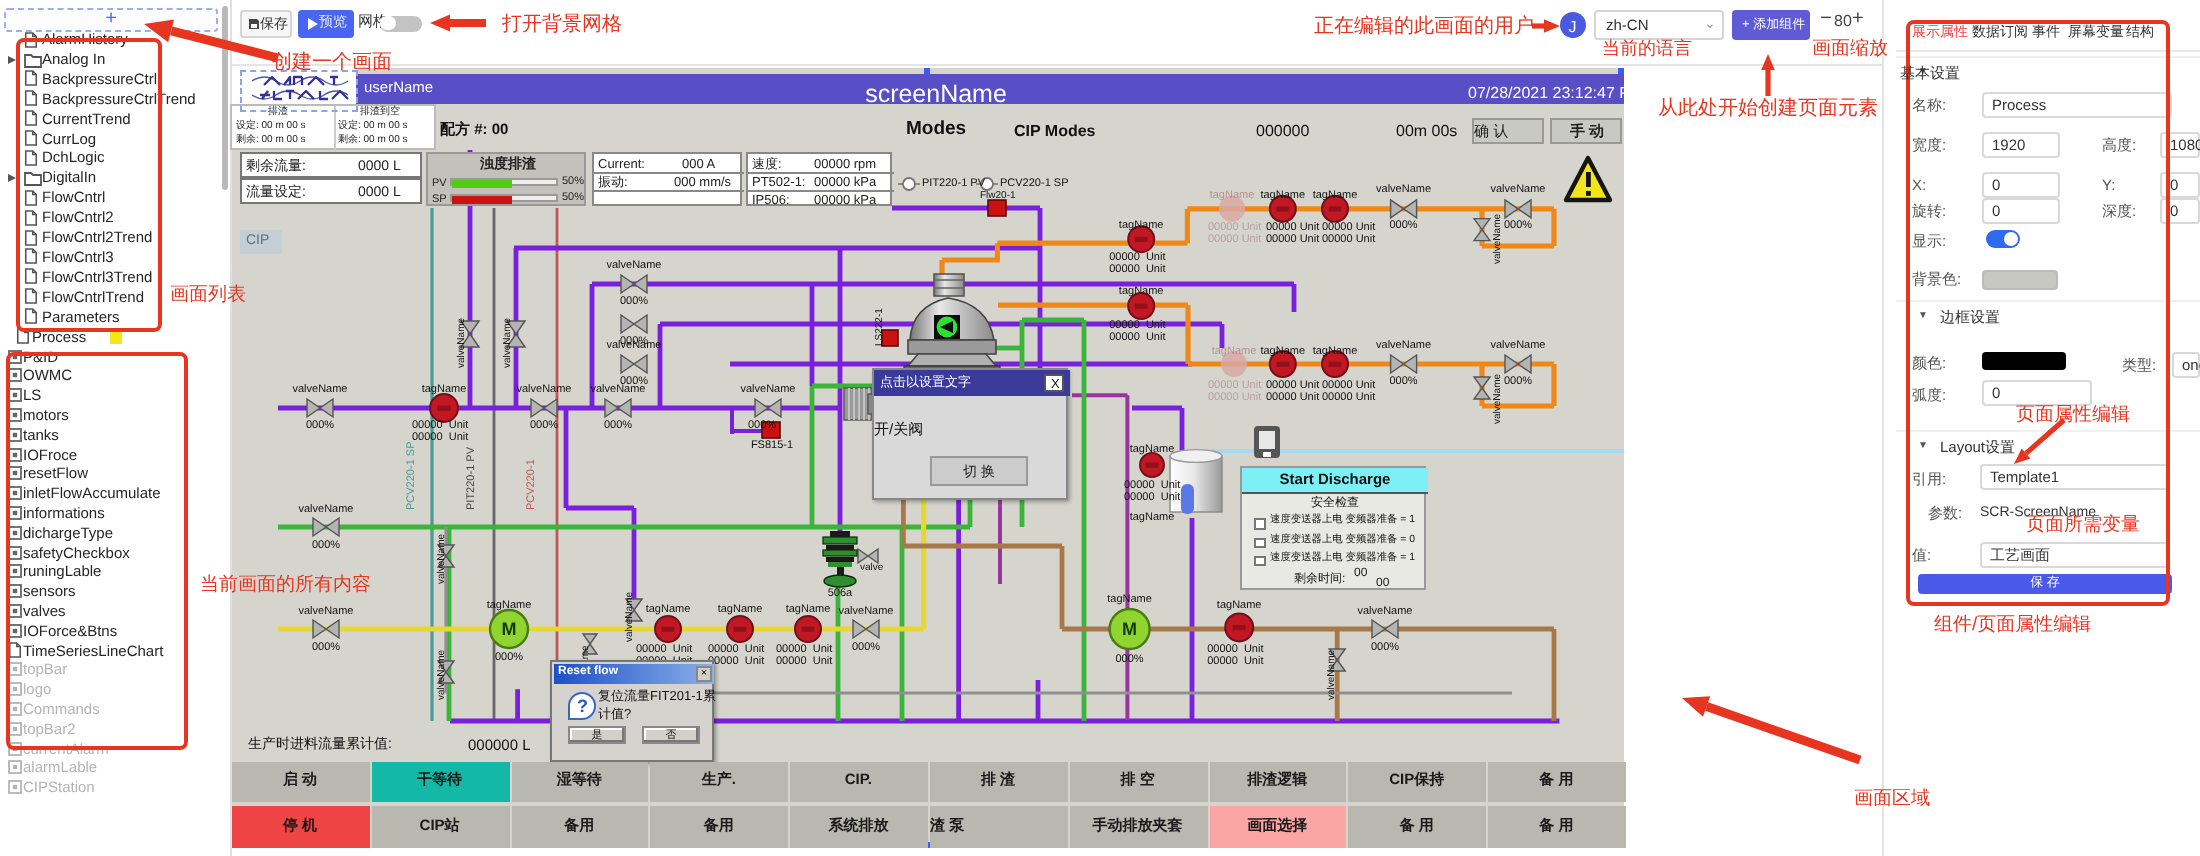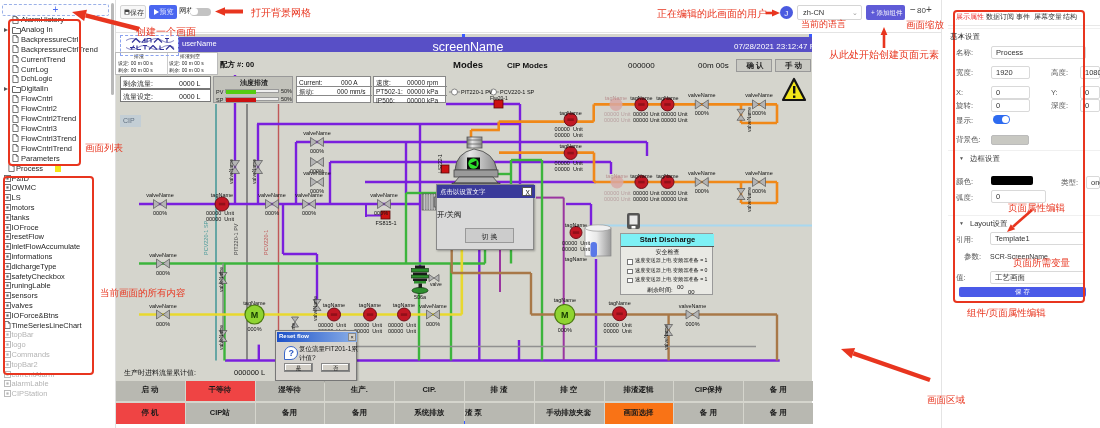--- a/index.html
+++ b/index.html
@@ -513,21 +513,21 @@
       <div class="t" style="left:18px;top:1px;font-size:5px;color:#222">排渣</div>
       <div class="t" style="left:64px;top:1px;font-size:5px;color:#222">排渣到空</div>
       <div class="t" style="left:2px;top:8px;font-size:5px;color:#222">设定:&nbsp;00&nbsp;m&nbsp;00&nbsp;s</div>
       <div class="t" style="left:53px;top:8px;font-size:5px;color:#222">设定:&nbsp;00&nbsp;m&nbsp;00&nbsp;s</div>
       <div class="t" style="left:2px;top:15px;font-size:5px;color:#222">剩余:&nbsp;00&nbsp;m&nbsp;00&nbsp;s</div>
       <div class="t" style="left:53px;top:15px;font-size:5px;color:#222">剩余:&nbsp;00&nbsp;m&nbsp;00&nbsp;s</div>
       <div class="ab" style="left:51px;top:0;width:1px;height:23px;background:#ccc"></div>
     </div>
 <div class="ab" style="left:4px;top:0.5px;width:59px;height:21px;border:1px dashed #8aa2f0"></div>
 <div class="ab" style="left:620px;top:24.5px;width:36px;height:13px;background:#c9c9c3;border:1px solid #999">
-      <div class="t" style="left:0;top:2.5px;width:36px;text-align:center;font-size:7.5px;font-weight:bold;color:#222">确 认</div>
+      <div class="t" style="left:0;top:2.5px;width:36px;text-align:left;font-size:7.5px;font-weight:normal;color:#222">确 认</div>
     </div>
 <div class="ab" style="left:658.5px;top:24.5px;width:36px;height:13px;background:#c9c9c3;border:1px solid #999">
       <div class="t" style="left:0;top:2.5px;width:36px;text-align:center;font-size:7.5px;font-weight:bold;color:#222">手 动</div>
     </div>
 <div class="ab" style="left:4px;top:42px;width:91px;height:13px;background:#fff;border:1px solid #777">
       <div class="t" style="left:2px;top:2.5px;font-size:7px;color:#222">剩余流量:</div>
       <div class="t" style="left:58px;top:2.5px;font-size:7px;color:#222">0000 L</div>
     </div>
 <div class="ab" style="left:4px;top:55px;width:91px;height:13px;background:#fff;border:1px solid #777">
       <div class="t" style="left:2px;top:2.5px;font-size:7px;color:#222">流量设定:</div>
@@ -710,21 +710,21 @@
       <div class="t" style="left:14px;top:33.5px;font-size:5.2px;color:#111">速度变送器上电 变频器准备 = 0</div>
       <div class="ab" style="left:6px;top:43.5px;width:5.5px;height:5.5px;background:#fff;border:0.8px solid #777"></div>
       <div class="t" style="left:14px;top:42.5px;font-size:5.2px;color:#111">速度变送器上电 变频器准备 = 1</div>
       <div class="t" style="left:26px;top:52.5px;font-size:6px;color:#111">剩余时间:</div>
       <div class="t" style="left:56px;top:49.5px;font-size:6px;color:#111">00</div>
       <div class="t" style="left:67px;top:54.5px;font-size:6px;color:#111">00</div>
     </div>
 <div class="ab" style="left:0.0px;top:347px;width:68.8px;height:19.5px;background:#b8b8b1">
       <div class="t" style="left:0;top:5.2px;width:68px;text-align:center;font-size:7.5px;font-weight:bold;color:#1a1a1a">启 动</div>
     </div>
-<div class="ab" style="left:69.8px;top:347px;width:68.8px;height:19.5px;background:#ef4444">
+<div class="ab" style="left:69.8px;top:347px;width:68.8px;height:19.5px;background:#14b8a6">
       <div class="t" style="left:0;top:5.2px;width:68px;text-align:center;font-size:7.5px;font-weight:bold;color:#1a1a1a">干等待</div>
     </div>
 <div class="ab" style="left:139.6px;top:347px;width:68.8px;height:19.5px;background:#b8b8b1">
       <div class="t" style="left:0;top:5.2px;width:68px;text-align:center;font-size:7.5px;font-weight:bold;color:#1a1a1a">湿等待</div>
     </div>
 <div class="ab" style="left:209.4px;top:347px;width:68.8px;height:19.5px;background:#b8b8b1">
       <div class="t" style="left:0;top:5.2px;width:68px;text-align:center;font-size:7.5px;font-weight:bold;color:#1a1a1a">生产.</div>
     </div>
 <div class="ab" style="left:279.2px;top:347px;width:68.8px;height:19.5px;background:#b8b8b1">
       <div class="t" style="left:0;top:5.2px;width:68px;text-align:center;font-size:7.5px;font-weight:bold;color:#1a1a1a">CIP.</div>
@@ -758,21 +758,21 @@
     </div>
 <div class="ab" style="left:279.2px;top:368.5px;width:68.8px;height:21px;background:#b8b8b1">
       <div class="t" style="left:0;top:6.0px;width:68px;text-align:center;font-size:7.5px;font-weight:bold;color:#1a1a1a">系统排放</div>
     </div>
 <div class="ab" style="left:349.0px;top:368.5px;width:68.8px;height:21px;background:#b8b8b1">
       <div class="t" style="left:0;top:6.0px;width:68px;text-align:left;font-size:7.5px;font-weight:bold;color:#1a1a1a">渣 泵</div>
     </div>
 <div class="ab" style="left:418.8px;top:368.5px;width:68.8px;height:21px;background:#b8b8b1">
       <div class="t" style="left:0;top:6.0px;width:68px;text-align:center;font-size:7.5px;font-weight:bold;color:#1a1a1a">手动排放夹套</div>
     </div>
-<div class="ab" style="left:488.6px;top:368.5px;width:68.8px;height:21px;background:#f97316">
+<div class="ab" style="left:488.6px;top:368.5px;width:68.8px;height:21px;background:#fca5a5">
       <div class="t" style="left:0;top:6.0px;width:68px;text-align:center;font-size:7.5px;font-weight:bold;color:#1a1a1a">画面选择</div>
     </div>
 <div class="ab" style="left:558.4px;top:368.5px;width:68.8px;height:21px;background:#b8b8b1">
       <div class="t" style="left:0;top:6.0px;width:68px;text-align:center;font-size:7.5px;font-weight:bold;color:#1a1a1a">备 用</div>
     </div>
 <div class="ab" style="left:628.2px;top:368.5px;width:68.8px;height:21px;background:#b8b8b1">
       <div class="t" style="left:0;top:6.0px;width:68px;text-align:center;font-size:7.5px;font-weight:bold;color:#1a1a1a">备 用</div>
     </div>
 </div>
 <div class="ab" style="left:941px;top:0;width:159px;height:428px;background:#fff;border-left:1px solid #e4e4e4"></div>

